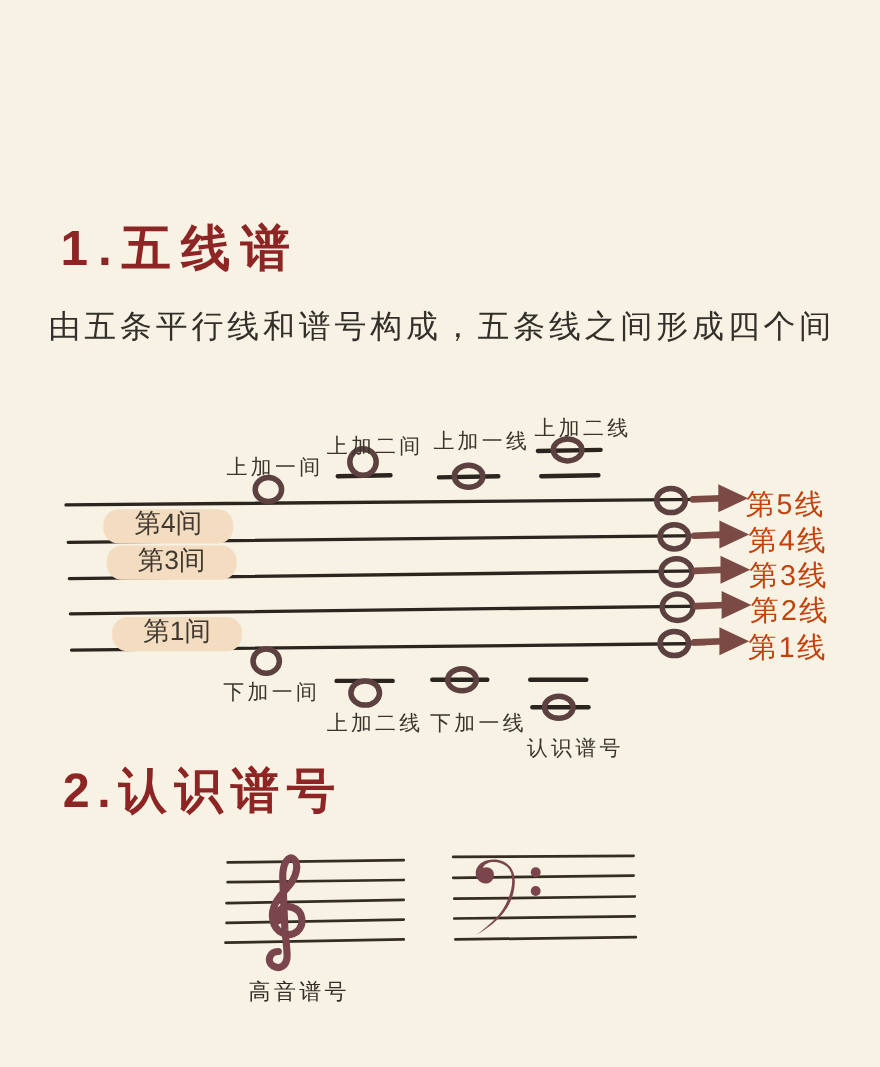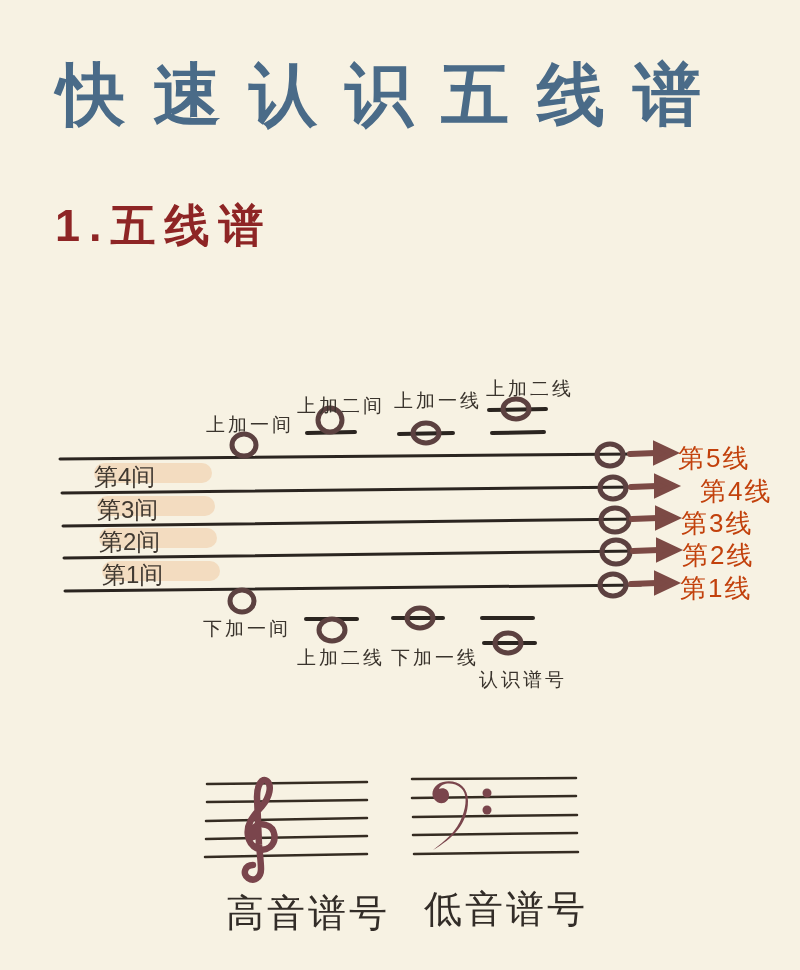--- a/index.html
+++ b/index.html
@@ -13,25 +13,25 @@
     left:57px; top:50px; font-size:68px; font-weight:bold; letter-spacing:28px;
     color:#4a6b88;
   }
   .h-red{color:#8e2525; font-weight:bold;}
   .s1{left:55px; top:196px; font-size:45px; letter-spacing:9px;text-align:right;}
   .s2{left:57px; top:690px; font-size:44px; letter-spacing:7px;}
   .desc{left:44px; top:277px; font-size:29px; letter-spacing:3.5px; color:#33302b;}
   .art{position:absolute; left:0; top:0;}
   .lg-label{font-size:19px; letter-spacing:3px; color:#3a342d;}
   .space-pill{
-    width:118px; height:20px; background:#f3dcc0; border-radius:14px;
-    font-size:24px; line-height:27px; color:#403931;
+    width:118px; height:31px; background:#f3dcc0; border-radius:14px;
+    text-align:center; font-size:24px; line-height:27px; color:#403931;
   }
   .line-label{font-size:26px; letter-spacing:2px; color:#c2410c;}
-  .clef-label{font-size:38px; letter-spacing:3px; color:#332d28;text-align:right;}
+  .clef-label{font-size:20px; letter-spacing:3px; color:#332d28;text-align:right;}
 </style>
 </head>
 <body>
 
 <div class="page">
 
   <svg class="art" width="800" height="970" viewBox="0 0 800 970">
 
     <g stroke="#2b2520" stroke-width="3" stroke-linecap="round">
       <line x1="60" y1="459" x2="636" y2="454"></line>
@@ -109,43 +109,42 @@
 
     <g transform="translate(430,779)" fill="#7a454c">
       <path d="M3,71 C22,60 38,45 38,22 C38,7 26,0 13,3
                C4,5 0,14 4,20 C9,27 19,25 19,16 C19,11 14,8 9,10
                C12,3 24,3 31,9 C37,14 37,26 32,38 C27,52 15,62 3,71 Z"></path>
       <circle cx="57" cy="14" r="4.5"></circle>
       <circle cx="57" cy="31" r="4.5"></circle>
     </g>
   </svg>
 
-  <div class="abs title">快速认识五线谱</div>
 
   <div class="abs h-red s1">1.五线谱</div>
 
+  <div class="abs desc">由五条平行线和谱号构成，五条线之间形成四个间</div>
 
   <div class="abs lg-label" style="left:206px;top:412px">上加一间</div>
   <div class="abs lg-label" style="left:297px;top:393px">上加二间</div>
   <div class="abs lg-label" style="left:394px;top:388px">上加一线</div>
   <div class="abs lg-label" style="left:486px;top:376px">上加二线</div>
 
   <div class="abs space-pill" style="left:94px;top:463px">第4间</div>
   <div class="abs space-pill" style="left:97px;top:496px">第3间</div>
-  <div class="abs space-pill" style="left:99px;top:528px">第2间</div>
   <div class="abs space-pill" style="left:102px;top:561px">第1间</div>
 
   <div class="abs line-label" style="left:678px;top:441px">第5线</div>
-  <div class="abs line-label" style="left:700px;top:474px">第4线</div>
+  <div class="abs line-label" style="left:680px;top:474px">第4线</div>
   <div class="abs line-label" style="left:681px;top:506px">第3线</div>
   <div class="abs line-label" style="left:682px;top:538px">第2线</div>
   <div class="abs line-label" style="left:680px;top:571px">第1线</div>
 
   <div class="abs lg-label" style="left:203px;top:616px">下加一间</div>
   <div class="abs lg-label" style="left:297px;top:645px">上加二线</div>
   <div class="abs lg-label" style="left:391px;top:645px">下加一线</div>
   <div class="abs lg-label" style="left:479px;top:667px">认识谱号</div>
 
+  <div class="abs h-red s2">2.认识谱号</div>
 
   <div class="abs clef-label" style="left:226px;top:888px">高音谱号</div>
-  <div class="abs clef-label" style="left:424px;top:884px">低音谱号</div>
 
 </div>
 
 </body></html>

